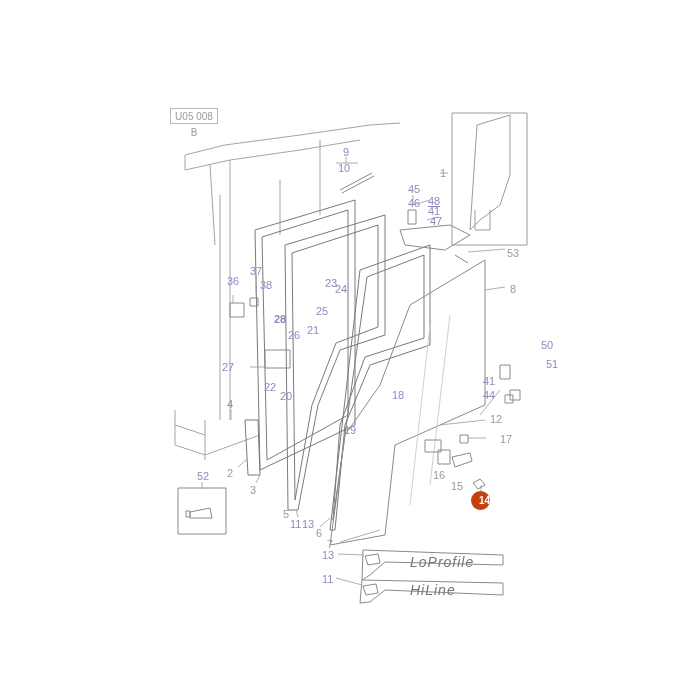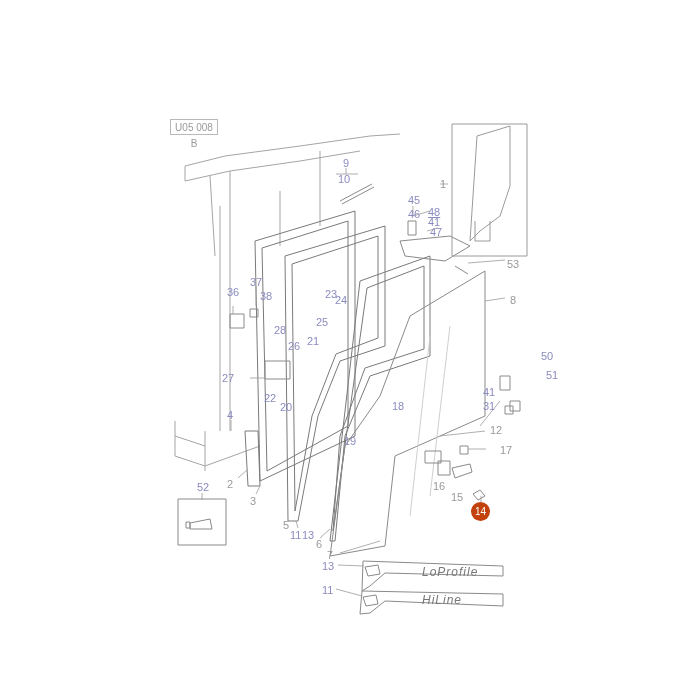--- a/index.html
+++ b/index.html
@@ -1,24 +1,24 @@
 <!DOCTYPE html>
 <html><head>
 <meta charset="utf-8">
 <style>
   html, body { margin:0; padding:0; background:#ffffff; }
   body { width:700px; height:700px; position:relative; overflow:hidden; font-family:"Liberation Sans", sans-serif; }
-  #diagram { position:absolute; left:0; top:16px; width:700px; height:616px; }
+  #diagram { position:absolute; left:0; top:5px; width:700px; height:616px; }
   .ref-box { position:absolute; left:170px; top:103px; width:48px; height:16px; border:1px solid #b8b8b8; background:#fff;
              font-size:10px; color:#9a9a9a; line-height:16px; text-align:center; box-sizing:border-box; }
   .callout { position:absolute; font-size:11px; color:#8b8bc0; line-height:12px; white-space:nowrap; }
   .callout.dark { color:#9a9a9a; }
   .badge { position:absolute; left:471px; top:486px; width:19px; height:19px; border-radius:50%; background:#c2410c;
-           color:#fff; font-size:10px; font-weight:normal; line-height:19px; text-align:center; }
-  .decal-text { position:absolute; font-style:italic; font-size:12px; color:#777; letter-spacing:1px; white-space:nowrap;margin-left:12px; }
+           color:#fff; font-size:10px; font-weight:bold; line-height:19px; text-align:right; }
+  .decal-text { position:absolute; font-style:italic; font-size:14px; color:#777; letter-spacing:1px; white-space:nowrap; }
   svg line, svg path, svg polyline, svg polygon, svg rect { vector-effect:non-scaling-stroke; }
 </style>
 </head>
 <body>
 
 <div id="diagram">
 
   <svg width="700" height="700" viewBox="0 0 700 700" style="position:absolute;left:0;top:0;" fill="none" stroke="#8a8a8a" stroke-width="1">
 
     <g stroke="#a5a5a5">
@@ -146,31 +146,31 @@
   <span class="callout" style="left:428px;top:200px;">41</span>
   <span class="callout" style="left:430px;top:210px;">47</span>
   <span class="callout dark" style="left:507px;top:242px;">53</span>
   <span class="callout dark" style="left:510px;top:278px;">8</span>
   <span class="callout" style="left:250px;top:260px;">37</span>
   <span class="callout" style="left:227px;top:270px;">36</span>
   <span class="callout" style="left:260px;top:274px;">38</span>
   <span class="callout" style="left:325px;top:272px;">23</span>
   <span class="callout" style="left:335px;top:278px;">24</span>
   <span class="callout" style="left:316px;top:300px;">25</span>
-  <span class="callout" style="left:274px;top:308px;">28</span>
+  <span class="callout" style="left:274px;top:308px;font-weight:bold;">28</span>
   <span class="callout" style="left:288px;top:324px;">26</span>
   <span class="callout" style="left:307px;top:319px;">21</span>
   <span class="callout" style="left:222px;top:356px;">27</span>
   <span class="callout" style="left:264px;top:376px;">22</span>
   <span class="callout" style="left:280px;top:385px;">20</span>
   <span class="callout" style="left:227px;top:393px;">4</span>
   <span class="callout" style="left:497px;top:334px;padding-left:44px;">50</span>
   <span class="callout" style="left:510px;top:353px;padding-left:36px;">51</span>
   <span class="callout" style="left:483px;top:370px;">41</span>
-  <span class="callout" style="left:483px;top:384px;">31</span>
+  <span class="callout" style="left:483px;top:384px;">44</span>
   <span class="callout" style="left:376px;top:384px;margin-left:16px;">18</span>
   <span class="callout" style="left:344px;top:396px;margin-top:23px;">19</span>
   <span class="callout dark" style="left:490px;top:408px;">12</span>
   <span class="callout dark" style="left:488px;top:428px;margin-left:12px;">17</span>
   <span class="callout dark" style="left:433px;top:464px;">16</span>
   <span class="callout dark" style="left:451px;top:475px;">15</span>
   <span class="callout dark" style="left:227px;top:462px;">2</span>
   <span class="callout dark" style="left:250px;top:479px;">3</span>
   <span class="callout" style="left:197px;top:465px;">52</span>
   <span class="callout dark" style="left:283px;top:503px;">5</span>

